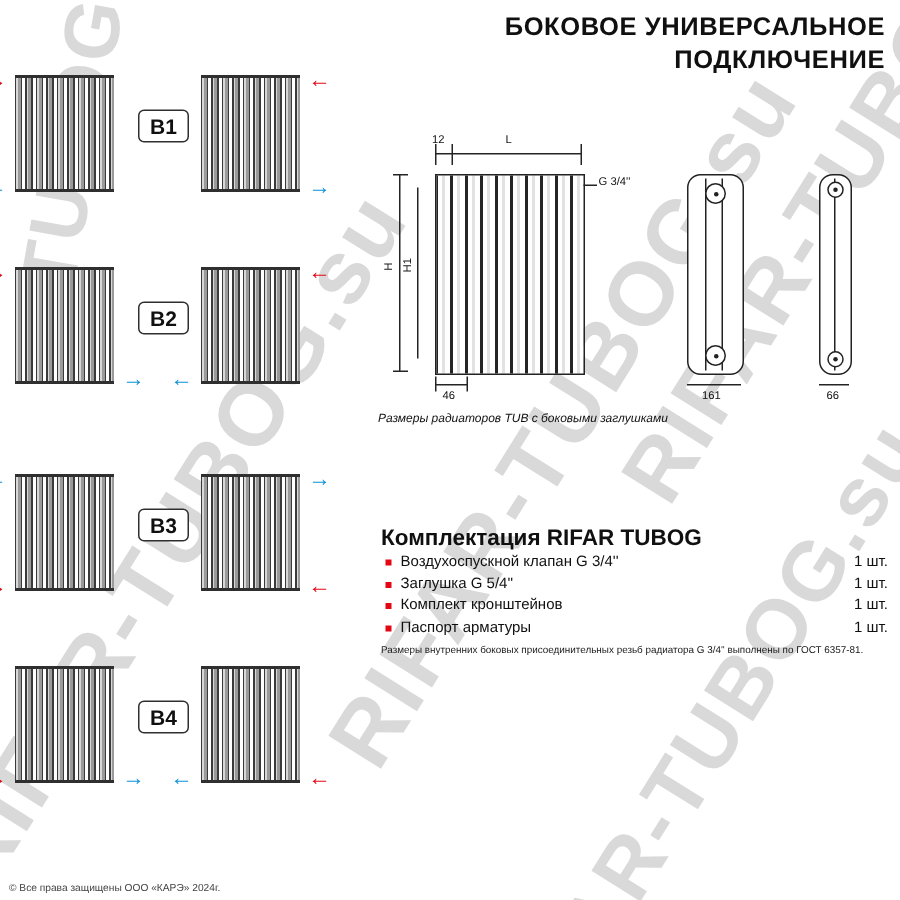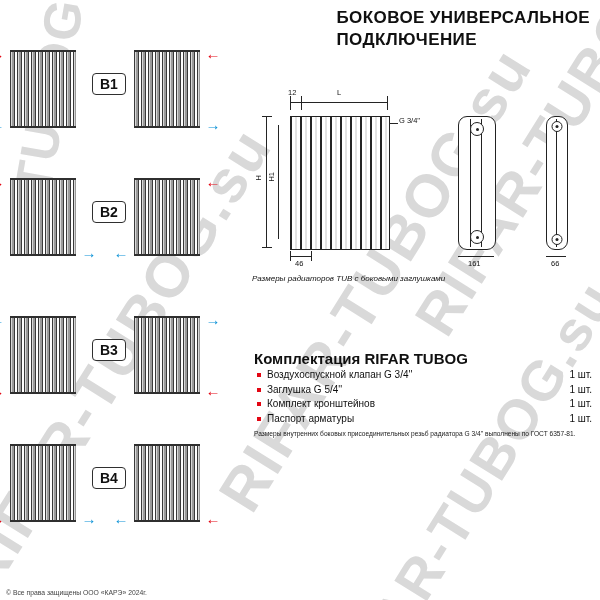--- a/index.html
+++ b/index.html
@@ -4,21 +4,21 @@
 <style>
   html,body{margin:0;padding:0}
   body{width:600px;height:600px;position:relative;overflow:hidden;background:#ffffff;
        font-family:"Liberation Sans",sans-serif;color:#101010}
 
   .wm{position:absolute;z-index:0;font-weight:bold;color:#d9d9d9;white-space:nowrap;
       pointer-events:none;line-height:1;letter-spacing:2px}
 
   .layer{position:absolute;inset:0;z-index:1}
 
-  .page-title{position:absolute;top:7px;right:10px;text-align:left;
+  .page-title{position:absolute;top:7px;right:10px;text-align:right;
       font-size:17px;font-weight:bold;line-height:1.28;letter-spacing:.4px}
 
   
   .schemes{position:absolute;left:6px;top:44px;width:236px;height:545px}
   .scheme-row{position:absolute;left:0;width:236px;height:92px}
   .rad{position:absolute;top:6px;width:66px;height:74px;
        border-top:2px solid #2f2f2f;border-bottom:2px solid #2f2f2f;
        background:repeating-linear-gradient(90deg,#3a3a3a 0 1px,#d8d8d8 1px 2px,
                  #9a9a9a 2px 4px,#3a3a3a 4px 5px,#ffffff 5px 7px)}
   .rad.r1{left:4px}.rad.r2{left:128px}

